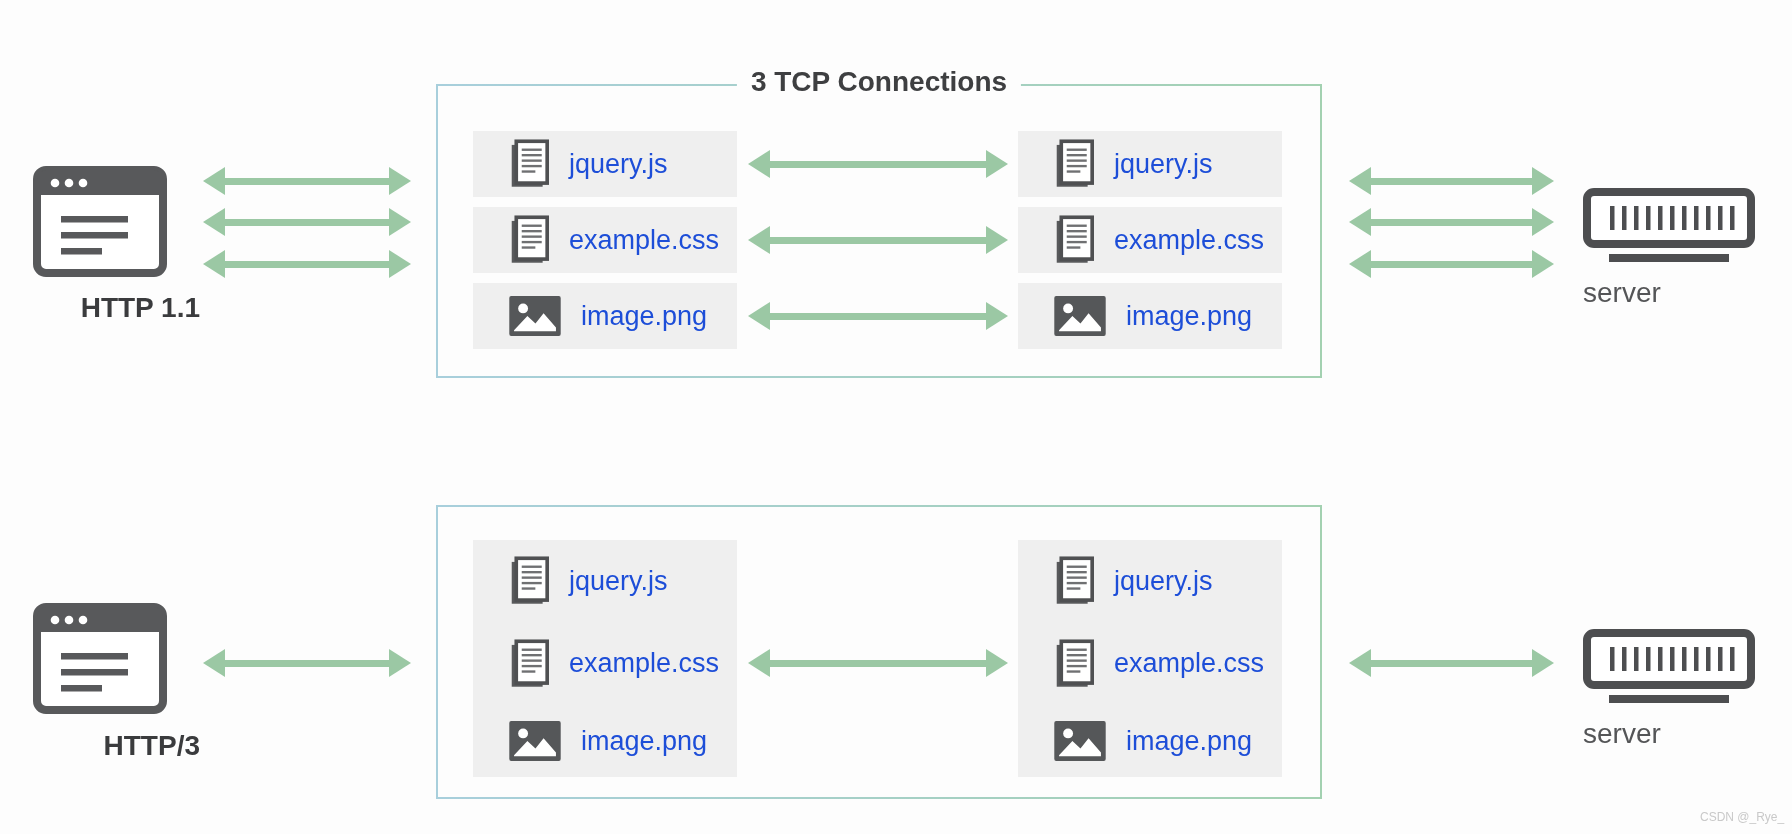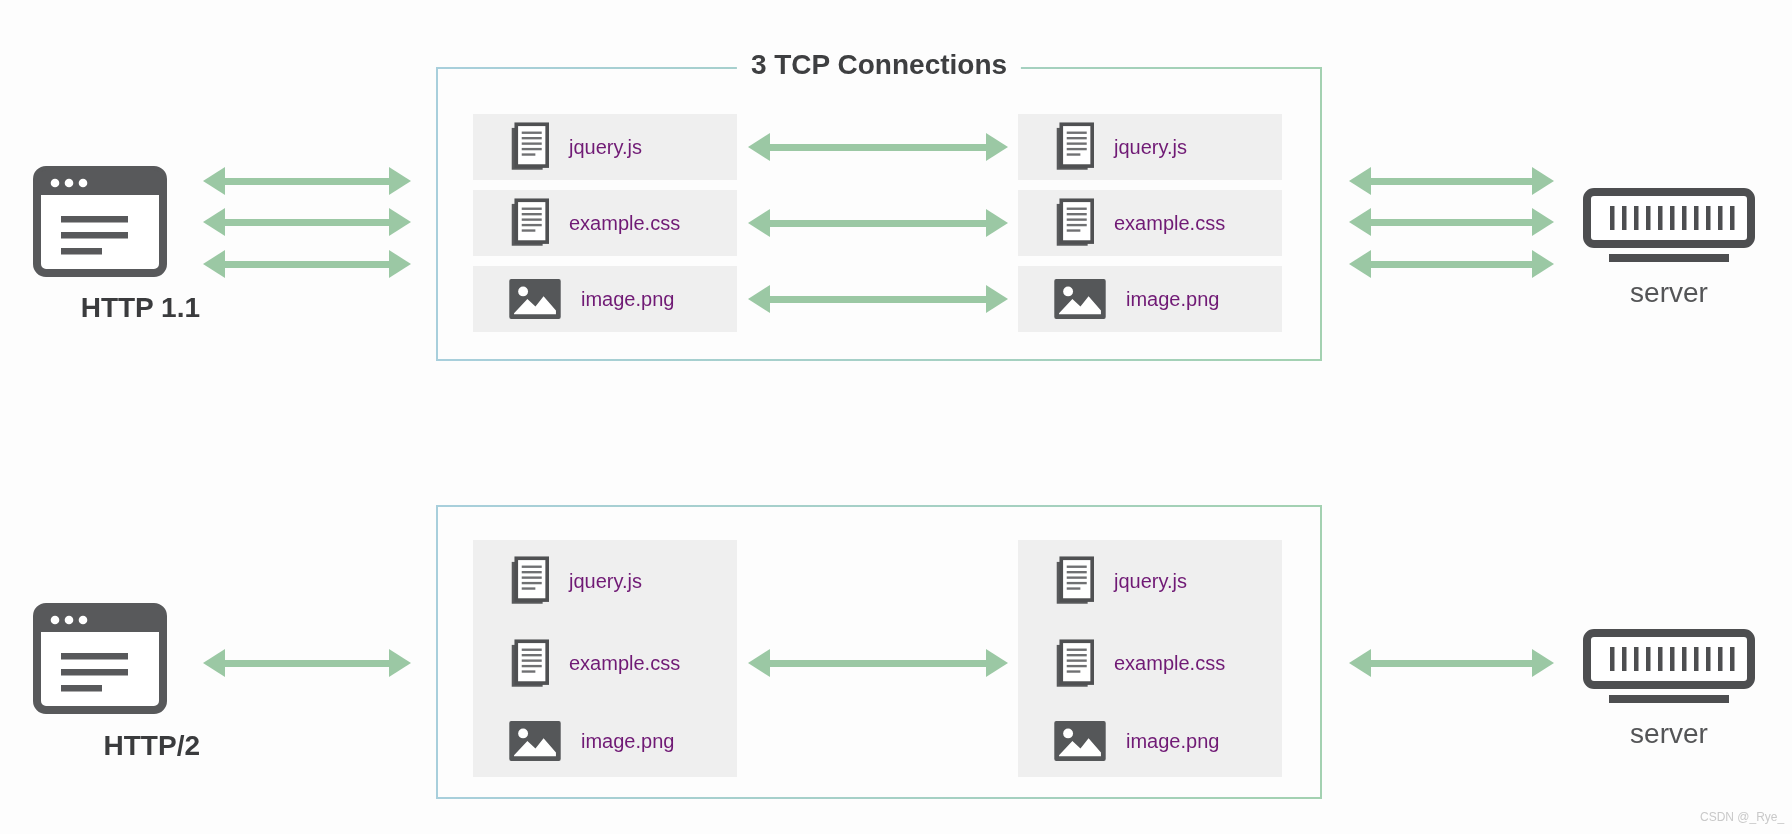--- a/index.html
+++ b/index.html
@@ -23,25 +23,25 @@
   .conn-title{position:absolute;top:-18px;left:50%;transform:translateX(-50%);
               background:#fdfdfd;padding:0 14px;font-size:28px;font-weight:600;
               color:#3e3f41;white-space:nowrap;z-index:2;}
 
   .file-row{position:absolute;width:264px;height:66px;background:#efefef;
             display:flex;align-items:center;gap:20px;padding-left:36px;box-sizing:border-box;}
   .file-panel{position:absolute;width:264px;height:237px;background:#efefef;
               display:flex;flex-direction:column;justify-content:space-between;
               padding:16px 0 16px 36px;box-sizing:border-box;}
   .file-entry{display:flex;align-items:center;gap:20px;}
-  .file-name{font-size:20px;color:#701a75;text-align:right;}
+  .file-name{font-size:27px;color:#1d4ed8;text-align:right;}
 
   .client-label{position:absolute;width:200px;text-align:right;
                 font-size:28px;font-weight:700;color:#3a3b3d;}
-  .server-label{position:absolute;width:172px;text-align:center;
+  .server-label{position:absolute;width:172px;text-align:left;
                 font-size:28px;color:#545557;}
   .watermark{position:absolute;left:1700px;top:810px;font-size:12px;color:#c9c9c9;}
   svg{display:block;}
 </style>
 </head>
 <body>
 
 <svg width="0" height="0" style="position:absolute" aria-hidden="true">
   <defs>
     <symbol id="sym-browser" viewBox="0 0 134 111">
@@ -98,21 +98,21 @@
     <div class="darrow" style="left:203px;top:167px;width:208px">
         <span class="shaft"></span>
       </div>
     <div class="darrow" style="left:203px;top:208px;width:208px">
         <span class="shaft"></span>
       </div>
     <div class="darrow" style="left:203px;top:250px;width:208px">
         <span class="shaft"></span>
       </div>
 
-    <div class="conn-box" style="left:436px;top:67px">
+    <div class="conn-box" style="left:436px;top:84px">
       <div class="conn-inner"></div>
       <div class="conn-title">3 TCP Connections</div>
 
       <div class="file-row" style="left:37px;top:47px">
         <svg width="40" height="50">
             <use href="#sym-doc"></use>
           </svg>
         <span class="file-name">jquery.js</span>
       </div>
       <div class="file-row" style="left:37px;top:123px">
@@ -172,21 +172,21 @@
         <use href="#sym-server"></use>
       </svg>
     <div class="server-label" style="left:1583px;top:277px">server</div>
   </div>
 
   <div>
 
     <svg class="abs" style="left:33px;top:603px" width="134" height="111">
         <use href="#sym-browser"></use>
       </svg>
-    <div class="client-label" style="left:0px;top:730px">HTTP/2</div>
+    <div class="client-label" style="left:0px;top:730px">HTTP/3</div>
 
     <div class="darrow" style="left:203px;top:649px;width:208px">
         <span class="shaft"></span>
       </div>
 
     <div class="conn-box" style="left:436px;top:505px">
       <div class="conn-inner"></div>
 
       <div class="file-panel" style="left:37px;top:35px">
         <div class="file-entry">

